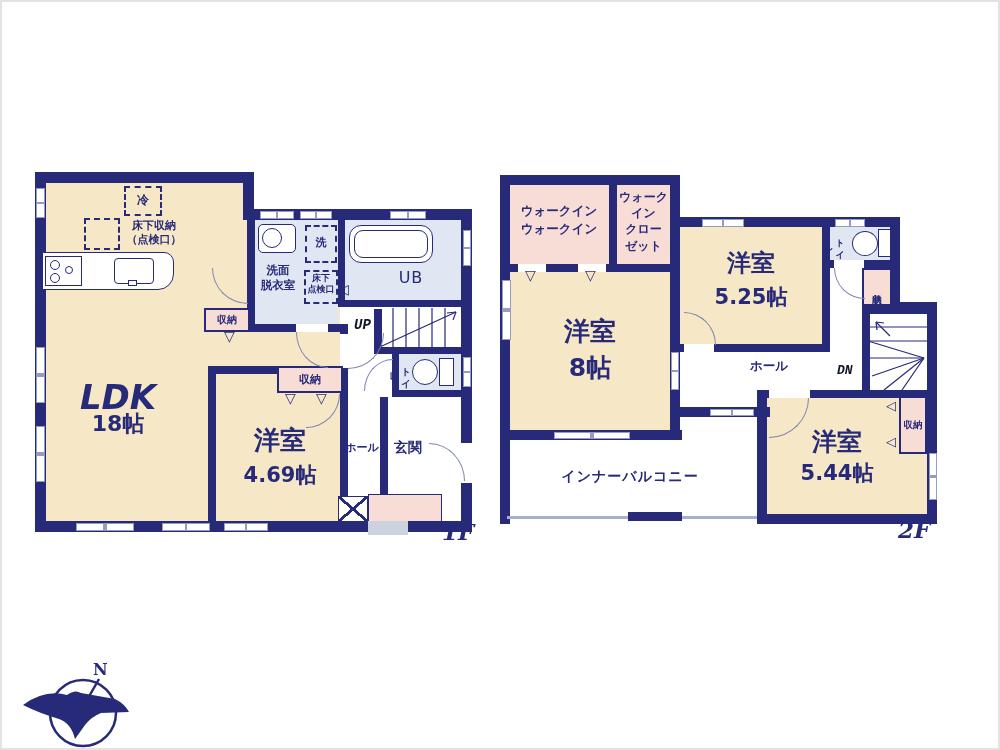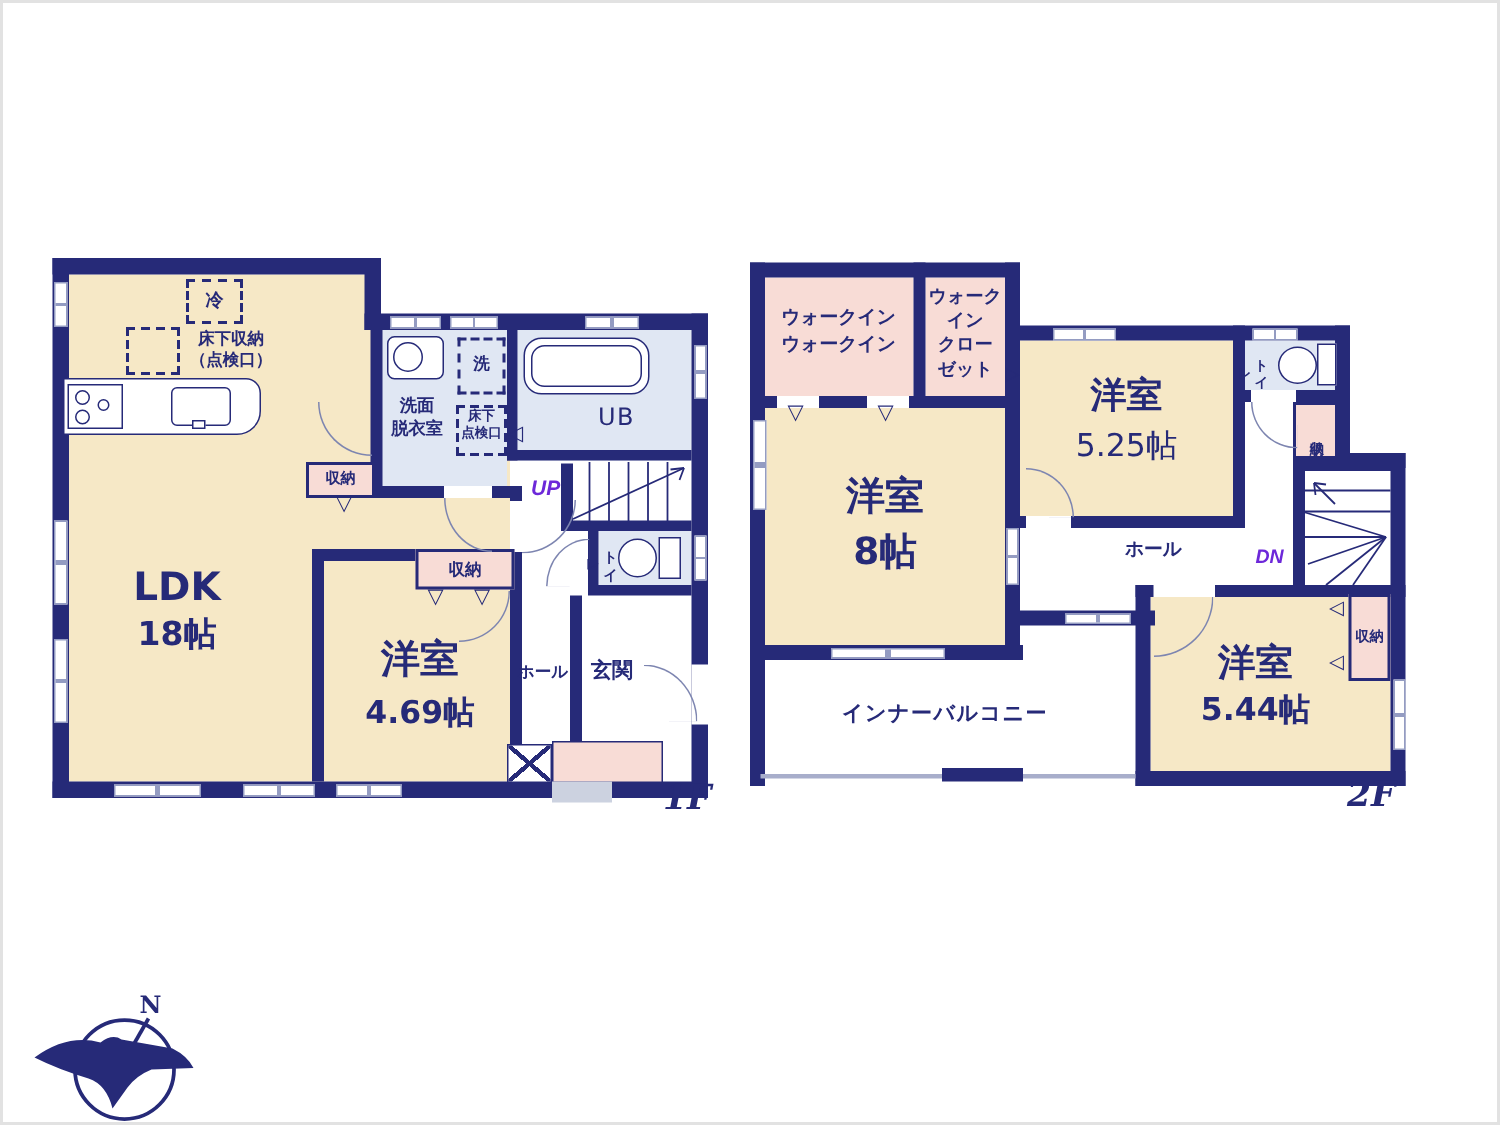--- a/index.html
+++ b/index.html
@@ -19,21 +19,21 @@
   .dashedbox{position:absolute;border:2px dashed #262a78;box-sizing:border-box;z-index:3;}
   .box{position:absolute;border:2px solid #262a78;box-sizing:border-box;z-index:3;display:flex;align-items:center;justify-content:center;}
   .fix{position:absolute;background:#ffffff;border:1.6px solid #262a78;box-sizing:border-box;z-index:3;}
   .arc{position:absolute;z-index:3;border:0 solid #7d85b0;box-sizing:border-box;}
   .arc-bl{border-left-width:1.5px;border-bottom-width:1.5px;border-bottom-left-radius:100% 100%;}
   .arc-br{border-right-width:1.5px;border-bottom-width:1.5px;border-bottom-right-radius:100% 100%;}
   .arc-tr{border-top-width:1.5px;border-right-width:1.5px;border-top-right-radius:100% 100%;}
   .arc-tl{border-top-width:1.5px;border-left-width:1.5px;border-top-left-radius:100% 100%;}
   .tri{position:absolute;color:#262a78;line-height:1;z-index:4;}
   .floorlbl{position:absolute;color:#262a78;font-family:"DejaVu Serif",serif;font-style:italic;font-weight:bold;z-index:4;}
-  .updn{position:absolute;color:#6d28d9;font-family:Liberation Sans, sans-serif;font-style:italic;font-weight:bold;z-index:4;}
+  .updn{position:absolute;color:#0f172a;font-family:Liberation Mono, monospace;font-style:italic;font-weight:bold;z-index:4;}
   .xbox{position:absolute;border:1.6px solid #262a78;background:
     linear-gradient(to top right,transparent 46%,#262a78 46%,#262a78 54%,transparent 54%),
     linear-gradient(to bottom right,transparent 46%,#262a78 46%,#262a78 54%,transparent 54%),#fff;
     box-sizing:border-box;z-index:3;}
   .circle{position:absolute;border:1px solid #262a78;border-radius:50%;box-sizing:border-box;z-index:4;}
   #watermark{position:absolute;z-index:20;color:rgba(150,156,175,0.55);font-size:31px;letter-spacing:2px;font-weight:bold;}
   svg{position:absolute;z-index:3;overflow:visible;}
 </style>
 </head>
 <body>
@@ -142,21 +142,21 @@
         <line x1="2" y1="38" x2="76" y2="4"></line>
         <line x1="76" y1="4" x2="67" y2="5"></line>
           <line x1="76" y1="4" x2="73" y2="12"></line>
       </g>
     </svg>
 
     <div class="xbox" style="left:336px;top:494px;width:30px;height:26px;"></div>
     <div class="box pink" style="left:366px;top:492px;width:74px;height:28px;border-width:1.6px;"></div>
     <div class="fill" style="left:366px;top:519px;width:40px;height:14px;background:#ccd2e0;z-index:3;"></div>
 
-    <div class="lbl" style="left:60px;top:374px;width:112px;font-size:26px;font-weight:bold;">LDK</div>
+    <div class="lbl" style="left:60px;top:374px;width:112px;font-size:34px;font-weight:bold;font-style:italic;">LDK</div>
     <div class="lbl" style="left:60px;top:408px;width:112px;font-size:22px;font-weight:bold;">18帖</div>
     <div class="lbl" style="left:252px;top:261px;width:48px;font-size:11.5px;font-weight:bold;line-height:1.3;">
       <span>洗面</span><br>
       <span>脱衣室</span>
     </div>
     <div class="lbl" style="left:386px;top:266px;width:46px;font-size:16px;letter-spacing:1px;">UB</div>
     <div class="updn" style="left:352px;top:315px;font-size:14px;">UP</div>
     <div class="lbl vtext" style="left:398px;top:353px;width:12px;height:34px;font-size:9.5px;font-weight:bold;">トイレ</div>
     <div class="lbl" style="left:341px;top:439px;width:38px;font-size:11px;font-weight:bold;">ホール</div>
     <div class="lbl" style="left:388px;top:437px;width:36px;font-size:14px;font-weight:bold;">玄関</div>
@@ -249,21 +249,21 @@
     </div>
     <div class="lbl" style="left:615px;top:187px;width:53px;font-size:12px;font-weight:bold;line-height:1.35;">
       <span>ウォーク</span><br>
       <span>イン</span><br>
       <span>クロー</span><br>
       <span>ゼット</span>
     </div>
     <div class="lbl" style="left:548px;top:313px;width:80px;font-size:26px;font-weight:bold;">洋室</div>
     <div class="lbl" style="left:552px;top:350px;width:72px;font-size:25px;font-weight:bold;">8帖</div>
     <div class="lbl" style="left:714px;top:246px;width:70px;font-size:24px;font-weight:bold;">洋室</div>
-    <div class="lbl" style="left:702px;top:282px;width:94px;font-size:21px;font-weight:normal;">5.25帖</div>
+    <div class="lbl" style="left:702px;top:282px;width:94px;font-size:21px;font-weight:bold;">5.25帖</div>
     <div class="lbl vtext" style="left:831px;top:227px;width:12px;height:31px;font-size:9px;font-weight:bold;">トイレ</div>
     <div class="updn" style="left:835px;top:361px;font-size:13px;">DN</div>
     <div class="lbl" style="left:740px;top:356px;width:54px;font-size:12.5px;font-weight:bold;">ホール</div>
     <div class="lbl" style="left:800px;top:424px;width:70px;font-size:25px;font-weight:bold;">洋室</div>
     <div class="lbl" style="left:792px;top:458px;width:86px;font-size:21px;font-weight:bold;">5.44帖</div>
     <div class="lbl" style="left:548px;top:466px;width:160px;font-size:14px;font-weight:bold;letter-spacing:1px;">インナーバルコニー</div>
     <div class="floorlbl" style="left:896px;top:514px;font-size:23px;">2F</div>
   </div>
 
 

